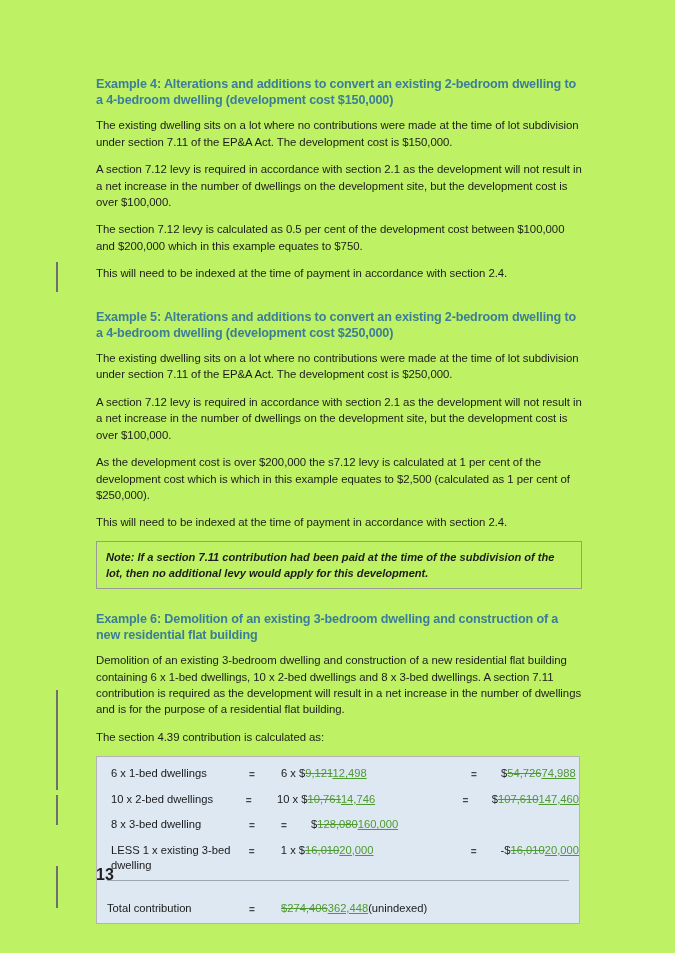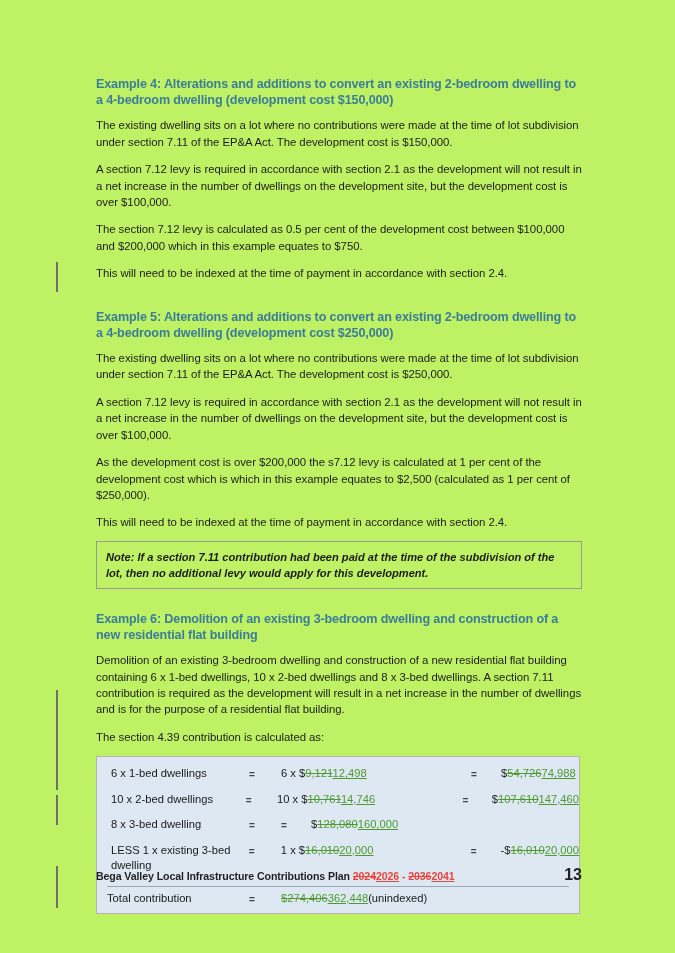--- a/index.html
+++ b/index.html
@@ -103,22 +103,22 @@
     font-weight: bold;
     font-size: 10px;
     color: #444;
     padding-top: 1px;
   }
   .calc-row .c-result {
     flex: 1;
   }
   .calc-total {
     border-top: 1px solid #9aa7b4;
-    margin: 8px 10px 0 10px;
-    padding-top: 4px;
+    margin: 2px 10px 0 10px;
+    padding-top: 20px;
     display: flex;
     align-items: flex-start;
     font-size: 11.2px;
     line-height: 15.5px;
   }
   .calc-total .c-label { width: 142px; }
   .calc-total .c-eq1 {
     width: 32px; font-weight: bold; font-size: 10px; color: #444; padding-top: 1px;
   }
   .calc-total .c-calc { flex: 1; }
@@ -251,17 +251,16 @@
           <div class="c-eq1">=</div>
           <div class="c-calc"><span class="del-green">$</span><span class="del-green">274,406</span><span class="ins-green">362,448</span><span>(unindexed)</span></div>
         </div>
 
       </div>
     </div>
 
   </div>
 
   <div class="footer">
-    <div class="footer-text"><span>Bega Valley Local Infrastructure Contributions Plan </span><span class="del-red">2024</span><span class="ins-red">2026</span><span class="red-plain"> - </span><span class="del-red">2036</span><span class="ins-red">2041</span></div>
     <div class="footer-page">13</div>
   </div>
 
 </div>
 
 </body></html>

